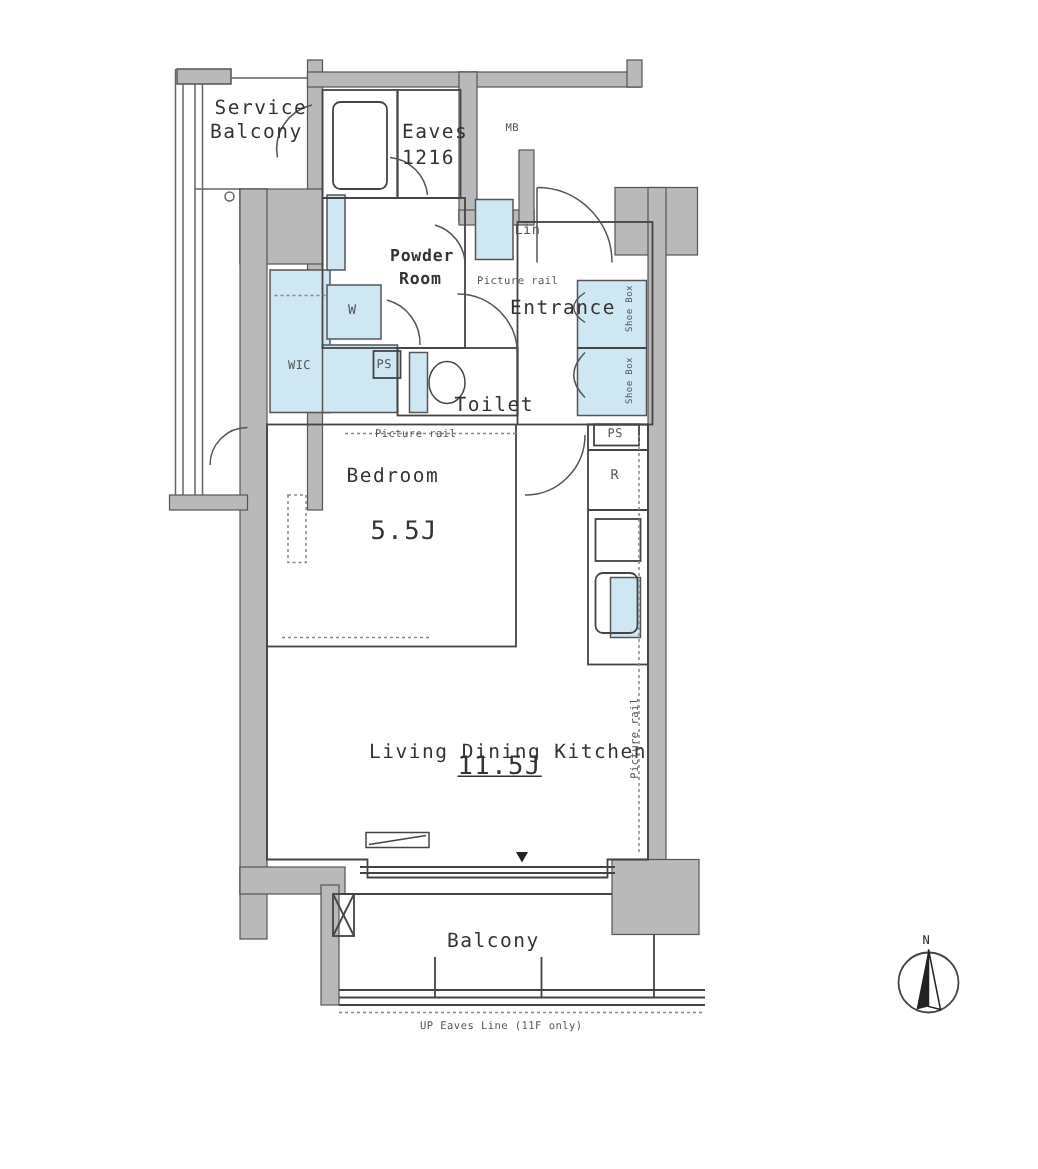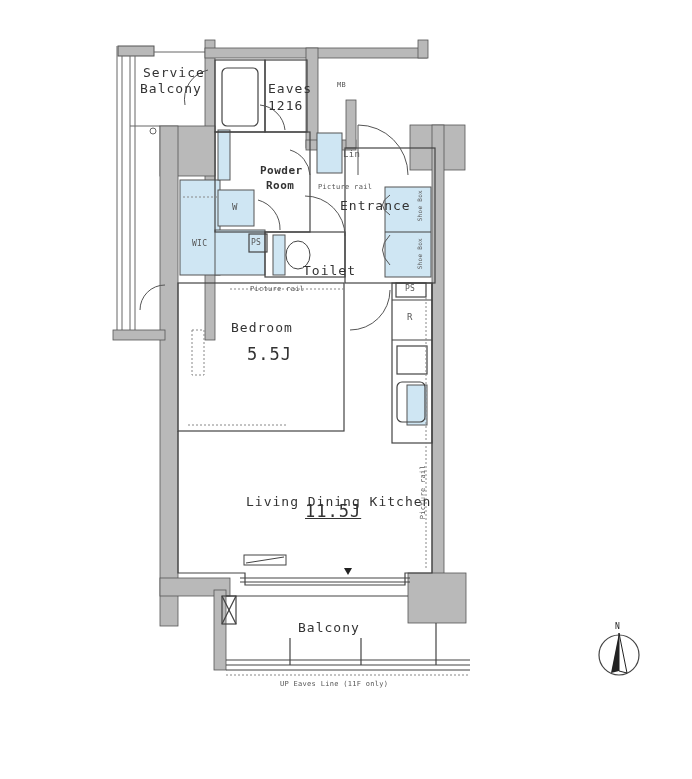--- a/index.html
+++ b/index.html
@@ -151,21 +151,21 @@
   <div class="lbl tiny" style="left:321px;top:150px;font-size:9px;margin-left:22px;">Lin</div>
   <div class="lbl sm" style="left:260px;top:165px;font-size:11px;">Powder</div>
   <div class="lbl sm" style="left:266px;top:180px;font-size:11px;">Room</div>
   <div class="lbl tiny" style="left:232px;top:203px;font-size:9px;">W</div>
   <div class="lbl tiny" style="left:180px;top:240px;font-size:8px;padding-left:12px;">WIC</div>
   <div class="lbl tiny" style="left:251px;top:239px;font-size:8px;">PS</div>
   <div class="lbl md" style="left:303px;top:264px;">Toilet</div>
   <div class="lbl md" style="left:340px;top:199px;">Entrance</div>
   <div class="lbl tiny" style="left:405px;top:285px;font-size:8px;">PS</div>
   <div class="lbl tiny" style="left:407px;top:313px;font-size:9px;">R</div>
-  <div class="lbl md" style="left:231px;top:321px;">Bedroom</div>
+  <div class="lbl md" style="left:231px;top:311px;">Bedroom</div>
   <div class="lbl lg" style="left:247px;top:346px;text-align:center;">5.5J</div>
   <div class="lbl md" style="left:246px;top:483px;margin-top:12px;">Living Dining Kitchen</div>
   <div class="lbl lg" style="left:305px;top:503px;text-decoration:underline;">11.5J</div>
   <div class="lbl md" style="left:298px;top:621px;">Balcony</div>
 
   <div class="lbl tiny" style="left:318px;top:184px;">Picture rail</div>
   <div class="lbl tiny" style="left:250px;top:286px;">Picture rail</div>
   <div class="lbl tiny vert" style="left:420px;top:465px;transform:rotate(180deg);">Picture rail</div>
   <div class="lbl tiny vert" style="left:417px;top:190px;transform:rotate(180deg);font-size:6px;">Shoe Box</div>
   <div class="lbl tiny vert" style="left:417px;top:238px;transform:rotate(180deg);font-size:6px;">Shoe Box</div>

